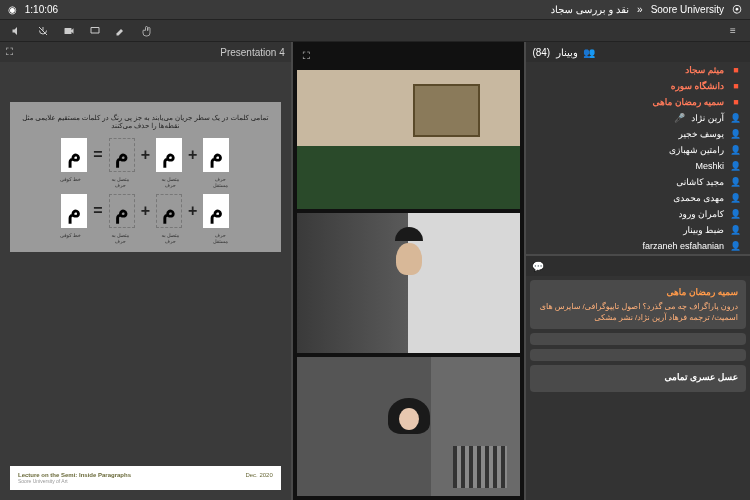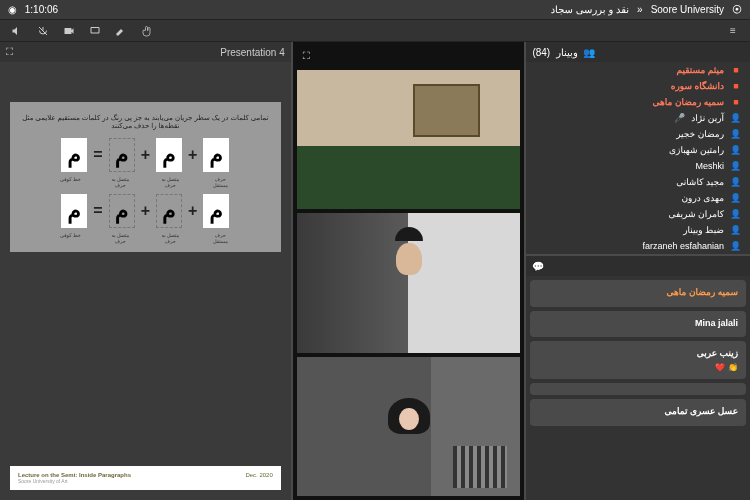--- a/index.html
+++ b/index.html
@@ -204,83 +204,79 @@
   <div class="side">
     <div class="users">
       <div class="panel-head">
         <span>👥</span>
         <span>وبینار</span>
         <span>(84)</span>
       </div>
       <div class="ulist" id="ulist">
           <div class="urow on">
             <span class="uic" style="color:#ff5a3a">■</span>
-            <span>میثم مستقیم</span>
+            <span>میثم سجاد</span>
           </div>
           <div class="urow on">
             <span class="uic" style="color:#ff5a3a">■</span>
             <span>دانشگاه سوره</span>
           </div>
           <div class="urow on">
             <span class="uic" style="color:#ff5a3a">■</span>
             <span>سمیه رمضان ماهی</span>
           </div>
           <div class="urow">
             <span class="uic" style="color:#4aa0ff">👤</span>
             <span>آرین نژاد</span>
             <span class="mic">🎤</span>
           </div>
           <div class="urow">
             <span class="uic" style="color:#4aa0ff">👤</span>
-            <span>رمضان خجیر</span>
+            <span>یوسف خجیر</span>
           </div>
           <div class="urow">
             <span class="uic" style="color:#4aa0ff">👤</span>
             <span>رامتین شهبازی</span>
           </div>
           <div class="urow">
             <span class="uic" style="color:#4aa0ff">👤</span>
             <span>Meshki</span>
           </div>
           <div class="urow">
             <span class="uic" style="color:#4aa0ff">👤</span>
             <span>مجید کاشانی</span>
           </div>
           <div class="urow">
             <span class="uic" style="color:#4aa0ff">👤</span>
-            <span>مهدی درون</span>
-          </div>
-          <div class="urow">
-            <span class="uic" style="color:#4aa0ff">👤</span>
-            <span>کامران شریفی</span>
+            <span>مهدی محمدی</span>
+          </div>
+          <div class="urow">
+            <span class="uic" style="color:#4aa0ff">👤</span>
+            <span>کامران ورود</span>
           </div>
           <div class="urow">
             <span class="uic" style="color:#4aa0ff">👤</span>
             <span>ضبط وبینار</span>
           </div>
           <div class="urow">
             <span class="uic" style="color:#4aa0ff">👤</span>
             <span>farzaneh esfahanian</span>
           </div>
         </div>
     </div>
     <div class="chat">
       <div class="panel-head">
           <span>💬</span>
         </div>
       <div class="chat-body" id="chatbody">
           <div class="msg orange">
             <div class="name">سمیه رمضان ماهی</div>
+            <div class="body">درون پاراگراف چه می گذرد؟ اصول تایپوگرافی/ سایرس های اسمیت/ ترجمه فرهاد آرین نژاد/ نشر مشکی</div>
           </div>
           <div class="msg white">
-            <div class="name">Mina jalali</div>
-          </div>
-          <div class="msg white">
-            <div class="name">زینب عربی</div>
-            <div class="body">👏 ❤️</div>
           </div>
           <div class="msg white">
           </div>
           <div class="msg white">
             <div class="name">عسل عسری تمامی</div>
           </div>
         </div>
     </div>
   </div>
 </div>

